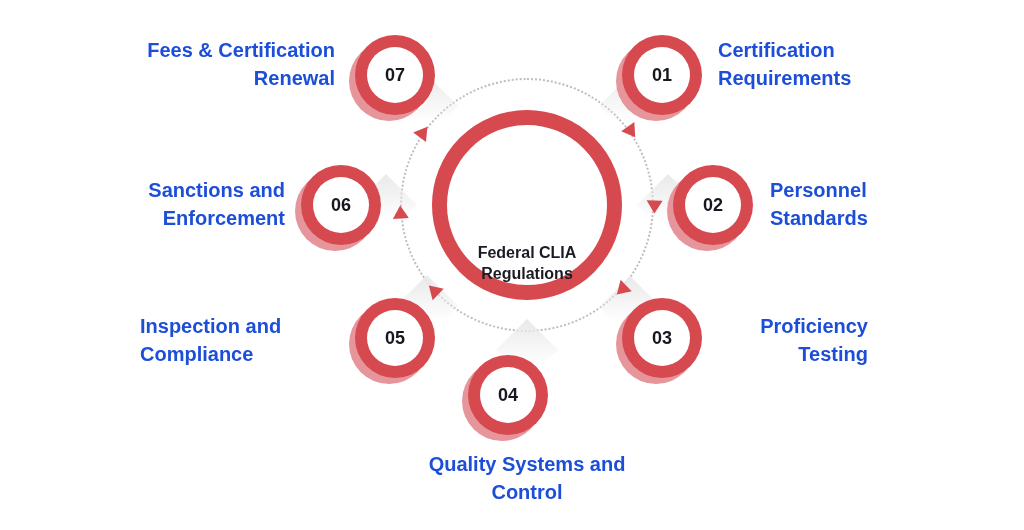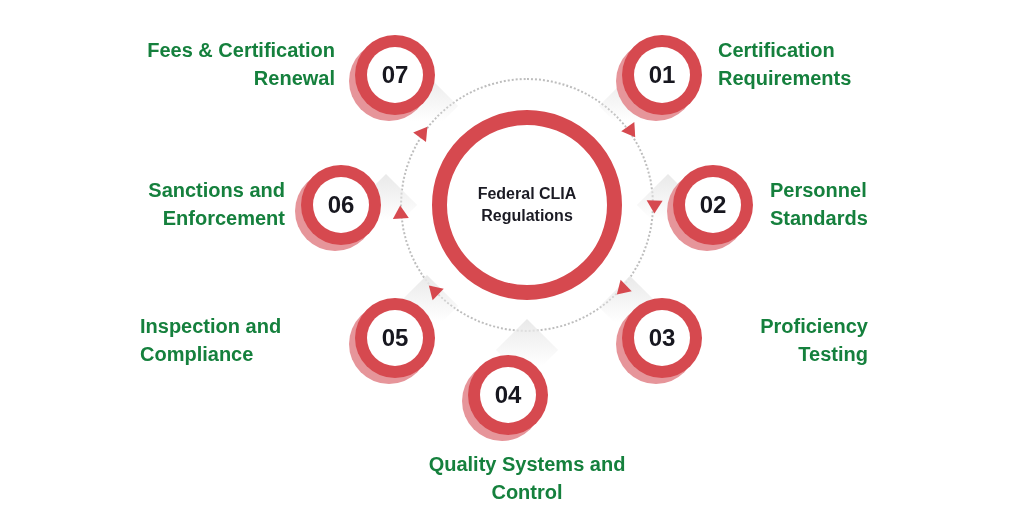--- a/index.html
+++ b/index.html
@@ -16,33 +16,33 @@
   
   .arrow{position:absolute;width:0;height:0;border-left:13px solid #d6494f;border-top:8px solid transparent;border-bottom:8px solid transparent;z-index:2;}
   .a1{left:625px;top:124px;transform:rotate(55deg)}
   .a2{left:648px;top:199px;transform:rotate(91deg)}
   .a3{left:615px;top:282px;transform:rotate(136deg)}
   .a4{left:427px;top:282px;transform:rotate(224deg)}
   .a5{left:394px;top:204px;transform:rotate(267deg)}
   .a6{left:417px;top:124px;transform:rotate(-53deg)}
 
   
-  .center-ring{position:absolute;left:432px;top:110px;width:190px;height:190px;border-radius:50%;background:#ffffff;border:15px solid #d6494f;box-sizing:border-box;display:flex;align-items:center;justify-content:center;z-index:3;}
+  .center-ring{position:absolute;left:432px;top:110px;width:190px;height:190px;border-radius:50%;background:#ffffff;border:15px solid #d6494f;box-sizing:border-box;display:flex;align-items:flex-end;justify-content:center;z-index:3;}
   .center-text{text-align:center;font-size:16px;font-weight:700;color:#1b1b24;line-height:1.35;}
 
   
   .node{position:absolute;width:80px;height:80px;z-index:3;}
   .node-back{position:absolute;left:-6px;top:6px;width:80px;height:80px;border-radius:50%;background:#e6959a;}
   .node-ring{position:absolute;left:0;top:0;width:80px;height:80px;border-radius:50%;background:#d6494f;display:flex;align-items:center;justify-content:center;}
-  .node-inner{width:56px;height:56px;border-radius:50%;background:#ffffff;display:flex;align-items:center;justify-content:center;font-size:24px;font-weight:700;color:#17171f;}
+  .node-inner{width:56px;height:56px;border-radius:50%;background:#ffffff;display:flex;align-items:center;justify-content:center;font-size:18px;font-weight:700;color:#17171f;}
   .n1{left:622px;top:35px}.n2{left:673px;top:165px}.n3{left:622px;top:298px}
   .n4{left:468px;top:355px}.n5{left:355px;top:298px}.n6{left:301px;top:165px}.n7{left:355px;top:35px}
 
   
-  .label{position:absolute;font-size:20px;font-weight:700;color:#15803d;line-height:1.4;z-index:4;}
+  .label{position:absolute;font-size:20px;font-weight:700;color:#1d4ed8;line-height:1.4;z-index:4;}
   .l1{left:718px;top:36px;width:180px;text-align:left}
   .l2{left:770px;top:176px;width:140px;text-align:left}
   .l3{left:718px;top:312px;width:150px;text-align:right}
   .l4{left:397px;top:450px;width:260px;text-align:center}
   .l5{left:140px;top:312px;width:200px;}
   .l6{left:85px;top:176px;width:200px;text-align:right}
   .l7{left:100px;top:36px;width:235px;text-align:right}
 </style>
 </head>
 <body>

